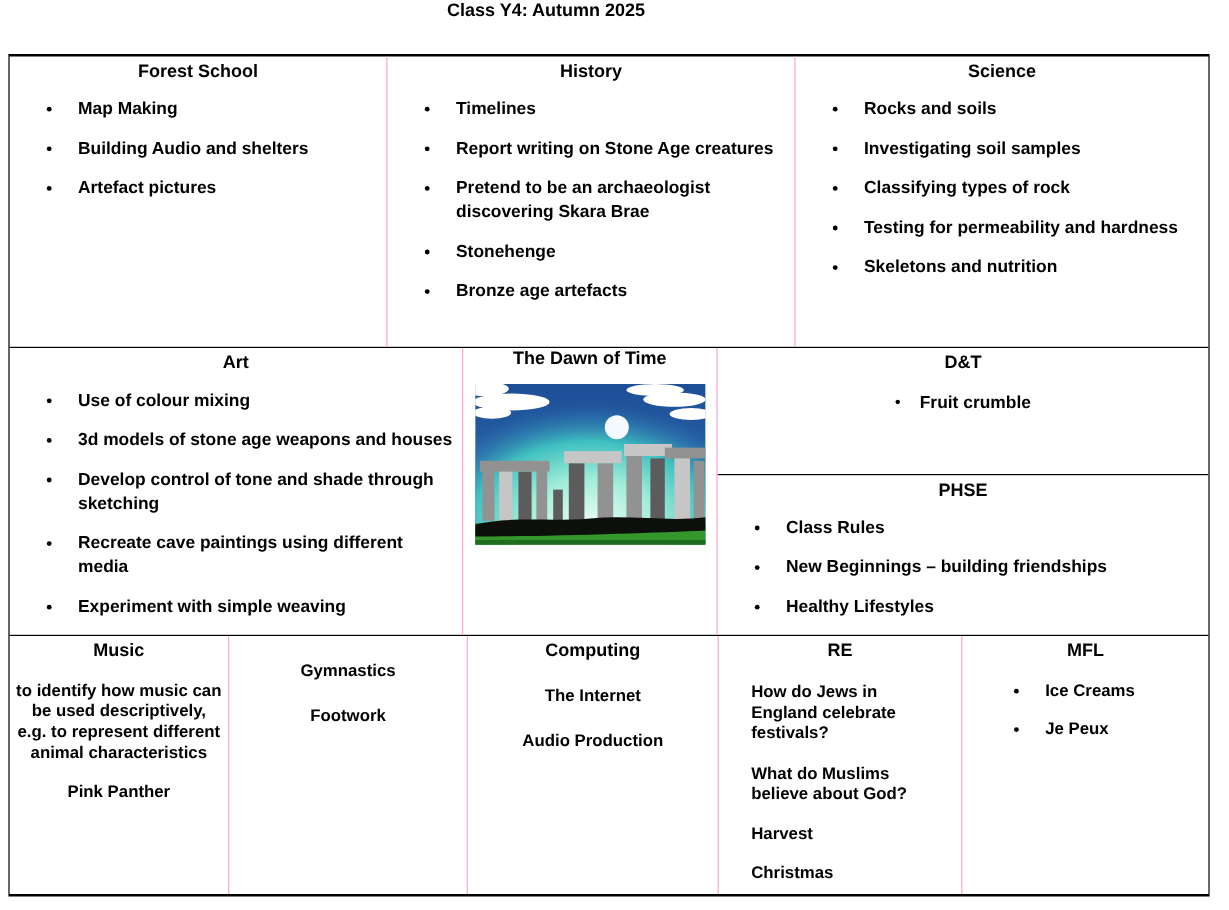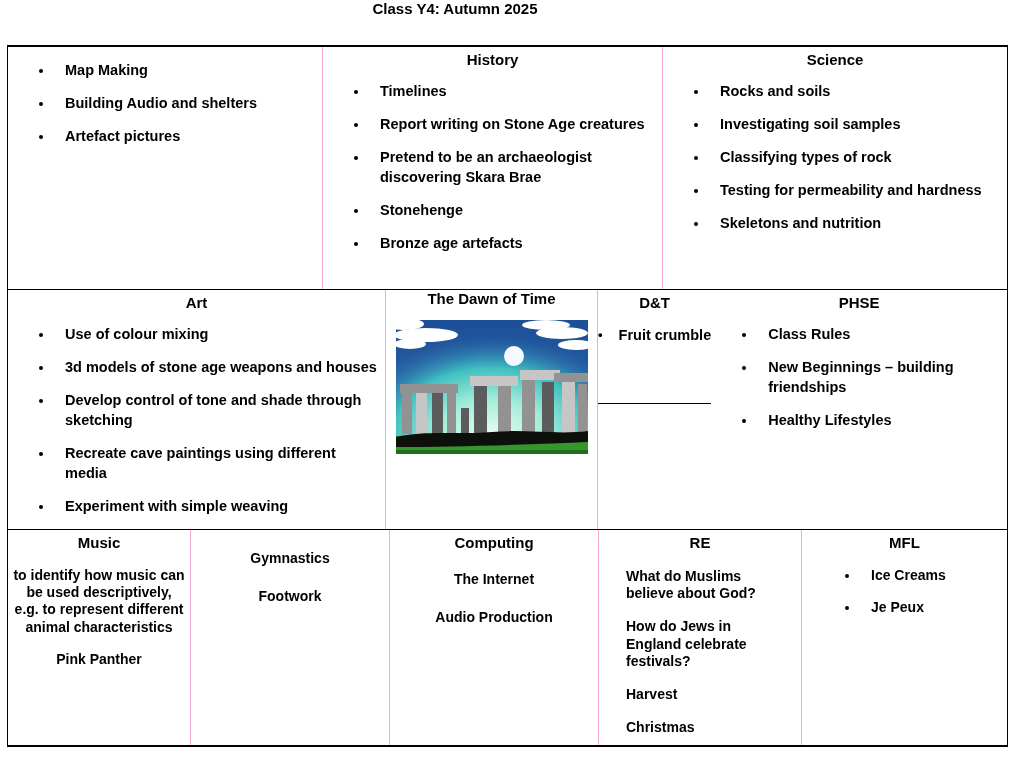--- a/index.html
+++ b/index.html
@@ -23,21 +23,21 @@
   .cell { box-sizing:border-box; overflow:hidden; position:relative; }
   .cell + .cell { border-left:1px solid #f9a8d4; }
   .b1 { height:242px; font-size:14.5px; }
   .b2 { height:239px; font-size:14.5px; }
   .b3 { height:215px; font-size:14px; }
   .c-forest { width:314px; }
   .c-history { width:340px; }
   .c-science { flex:1; }
   .c-art { width:377px; }
   .c-dawn { width:212px; }
-  .c-dtphse { flex:1; display:flex; flex-direction:row; }
+  .c-dtphse { flex:1; display:flex; flex-direction:column; }
   .c-music { width:182px; }
   .c-pe { width:199px; }
   .c-computing { width:209px; }
   .c-re { width:203px; }
   .c-mfl { flex:1; }
   .cell-title { text-align:center; font-size:15px; padding-top:4px; }
   ul.blist {
     list-style:disc outside; margin:13px 0 0 0;
     padding-left:46px;
   }
@@ -63,20 +63,21 @@
 </style>
 </head>
 <body>
 
 <div class="page-title">Class Y4: Autumn 2025</div>
 
 <div class="grid">
 
   <div class="band b1">
     <div class="cell c-forest">
+      <div class="cell-title">Forest School</div>
       <ul class="blist">
         <li>Map Making</li>
         <li>Building Audio and shelters</li>
         <li>Artefact pictures</li>
       </ul>
     </div>
     <div class="cell c-history">
       <div class="cell-title">History</div>
       <ul class="blist">
         <li>Timelines</li>
@@ -199,22 +200,22 @@
     <div class="cell c-computing">
       <div class="cell-title">Computing</div>
       <div class="cpara">
         <p>The Internet</p>
         <p>Audio Production</p>
       </div>
     </div>
     <div class="cell c-re">
       <div class="cell-title">RE</div>
       <div class="re-body">
+        <p>How do Jews in England celebrate festivals?</p>
         <p>What do Muslims believe about  God?</p>
-        <p>How do Jews in England celebrate festivals?</p>
         <p>Harvest</p>
         <p>Christmas</p>
       </div>
     </div>
     <div class="cell c-mfl">
       <div class="cell-title">MFL</div>
       <ul class="blist">
         <li>Ice Creams</li>
         <li>Je Peux</li>
       </ul>

